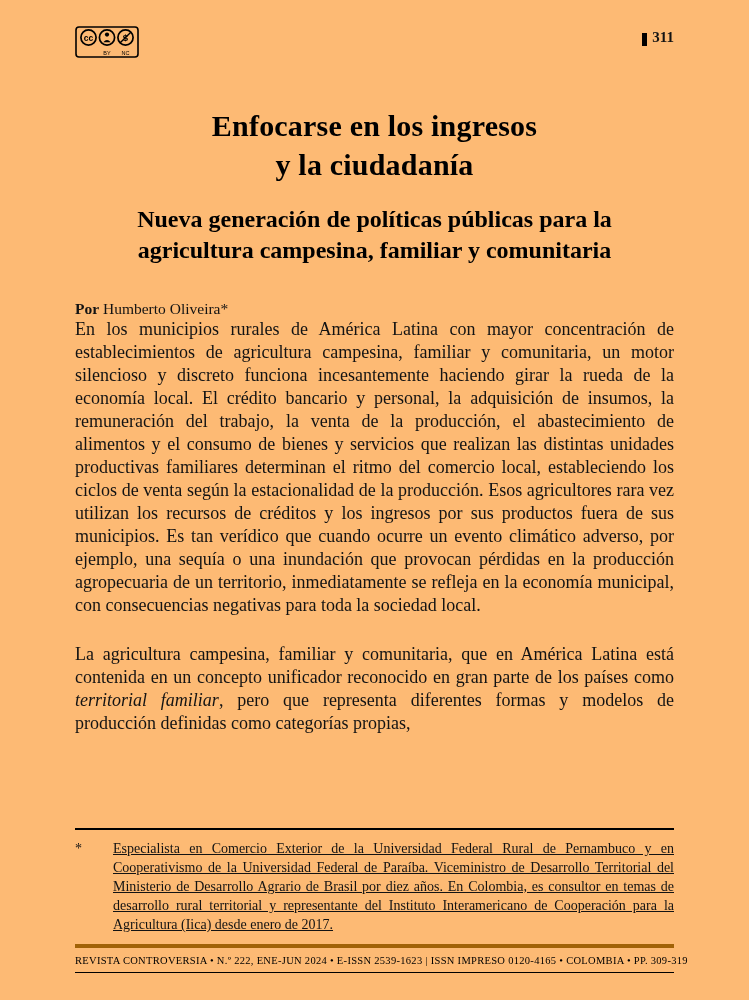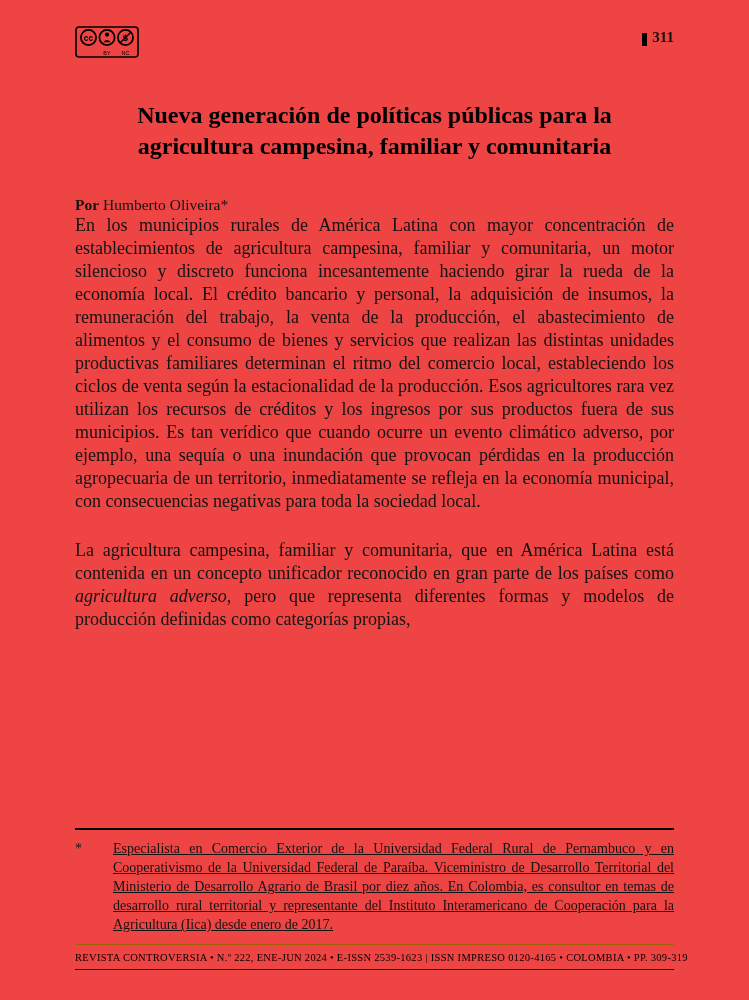--- a/index.html
+++ b/index.html
@@ -7,21 +7,21 @@
   body {
     width: 749px; height: 1000px;
     position: relative;
     overflow: hidden;
     font-family: "Liberation Serif", serif;
     color: #131313;
   }
   .page {
     position: absolute; inset: 0;
     padding: 26px 75px 0 75px;
-    background: #ef4444;
+    background: #fdba74;
   }
   
   .page-header {
     display: flex;
     justify-content: space-between;
     align-items: flex-start;
     height: 34px;
   }
   .cc-badge { display: inline-block; }
   .cc-badge svg text { font-family: "Liberation Sans", sans-serif; }
@@ -35,21 +35,21 @@
     margin-top: 46px;
     text-align: center;
     font-size: 30px;
     font-weight: bold;
     line-height: 1.3;
     letter-spacing: 0.2px;
     color: #000;
   }
   .title span { display: block; }
   .subtitle {
-    margin-top: 40px;
+    margin-top: 20px;
     text-align: center;
     font-size: 24px;
     font-weight: bold;
     line-height: 1.3;
     color: #000;
   }
   .subtitle span { display: block; }
   
   .byline { margin-top: 34px; font-size: 15.5px; }
   .byline .por { font-weight: bold; }
@@ -59,21 +59,21 @@
   .italic-term { font-style: italic; }
   
   .footnote-block { position: absolute; left: 75px; right: 75px; top: 828px; }
   .footnote-sep { border-top: 2px solid #000; width: 100%; }
   .footnote { display: flex; margin-top: 9px; font-size: 14px; line-height: 19px; }
   .footnote-marker { width: 38px; flex: 0 0 38px; }
   .footnote-text { flex: 1; text-align: justify; text-decoration: underline; }
   
   .page-footer {
     position: absolute; left: 75px; right: 75px; top: 944px;
-    border-top: 1px solid #a16207;
+    border-top: 4px solid #a16207;
     border-bottom: 1px solid #000;
     padding: 7px 0 6px 0;
     text-align: center;
     font-size: 10.5px;
     letter-spacing: 0.3px;
     color: #000;
     white-space: nowrap;
   }
 </style>
 </head>
@@ -102,31 +102,35 @@
         <text x="32" y="28.5" font-size="5.5" text-anchor="middle">BY</text>
         <text x="50.5" y="28.5" font-size="5.5" text-anchor="middle">NC</text>
       </svg>
     </div>
     <div class="page-number-wrap">
       <span class="pn-marker"></span>
       <span>311</span>
     </div>
   </div>
 
+  <h1 class="title">
+    <span>Enfocarse en los ingresos</span>
+    <span>y la ciudadanía</span>
+  </h1>
 
   <h2 class="subtitle">
     <span>Nueva generación de políticas públicas para la</span>
     <span>agricultura campesina, familiar y comunitaria</span>
   </h2>
 
   <p class="byline"><span class="por">Por</span><span> Humberto Oliveira*</span></p>
 
   <div class="article-body">
     <p>En los municipios rurales de América Latina con mayor concentración de establecimientos de agricultura campesina, familiar y comunitaria, un motor silencioso y discreto funciona incesantemente haciendo girar la rueda de la economía local. El crédito bancario y personal, la adquisición de insumos, la remuneración del trabajo, la venta de la producción, el abastecimiento de alimentos y el consumo de bienes y servicios que realizan las distintas unidades productivas familiares determinan el ritmo del comercio local, estableciendo los ciclos de venta según la estacionalidad de la producción. Esos agricultores rara vez utilizan los recursos de créditos y los ingresos por sus productos fuera de sus municipios. Es tan verídico que cuando ocurre un evento climático adverso, por ejemplo, una sequía o una inundación que provocan pérdidas en la producción agropecuaria de un territorio, inmediatamente se refleja en la economía municipal, con consecuencias negativas para toda la sociedad local.</p>
-    <p><span>La agricultura campesina, familiar y comunitaria, que en América Latina está contenida en un concepto unificador reconocido en gran parte de los países como </span><span class="italic-term">agricultura adverso</span><span>, pero que representa diferentes formas y modelos de producción definidas como categorías propias,</span></p>
+    <p><span>La agricultura campesina, familiar y comunitaria, que en América Latina está contenida en un concepto unificador reconocido en gran parte de los países como </span><span class="italic-term">territorial familiar</span><span>, pero que representa diferentes formas y modelos de producción definidas como categorías propias,</span></p>
   </div>
 
   <div class="footnote-block">
     <div class="footnote-sep"></div>
     <div class="footnote">
       <span class="footnote-marker">*</span>
       <span class="footnote-text">Especialista en Comercio Exterior de la Universidad Federal Rural de Pernambuco y en Cooperativismo de la Universidad Federal de Paraíba. Viceministro de Desarrollo Territorial del Ministerio de Desarrollo Agrario de Brasil por diez años. En Colombia, es consultor en temas de desarrollo rural territorial y representante del Instituto Interamericano de Cooperación para la Agricultura (Iica) desde enero de 2017.</span>
     </div>
   </div>
 

